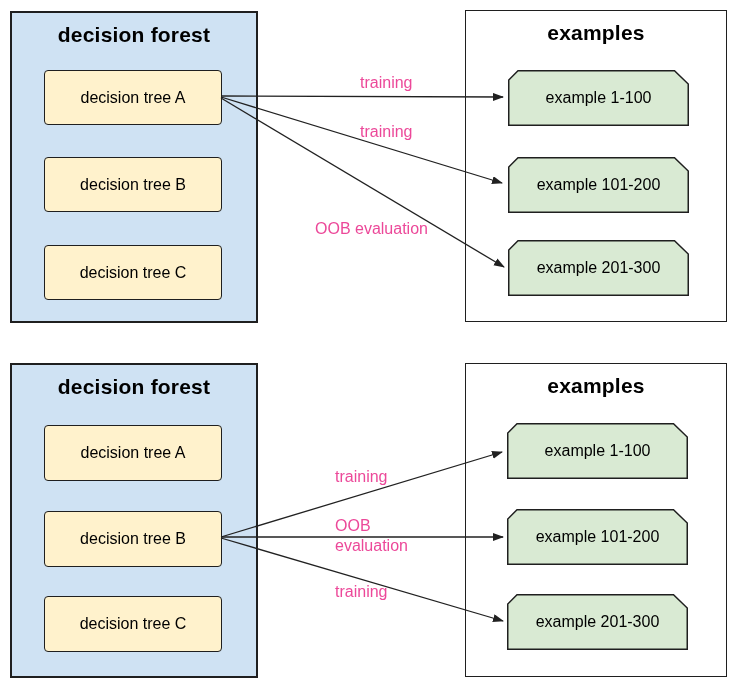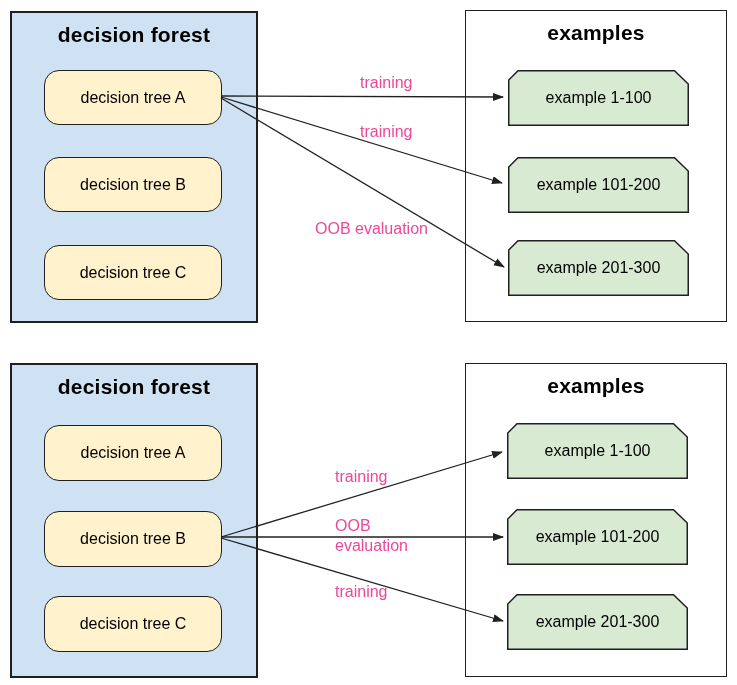--- a/index.html
+++ b/index.html
@@ -25,21 +25,21 @@
     text-align:center;
     font-weight:bold;
     font-size:21px;
     letter-spacing:0.2px;
   }
   .tree-node{
     position:absolute;box-sizing:border-box;
     left:32px;width:178px;height:55px;
     background:#fff2cc;
     border:1.5px solid #1f1f1f;
-    border-radius:15px;
+    border-radius:4px;
     display:flex;align-items:center;justify-content:center;
     font-size:16px;
   }
   .example-card{
     position:absolute;
     width:181px;height:56px;
   }
   .example-card svg{position:absolute;left:0;top:0;display:block;}
   .card-label{
     position:absolute;left:0;top:0;right:0;bottom:0;

